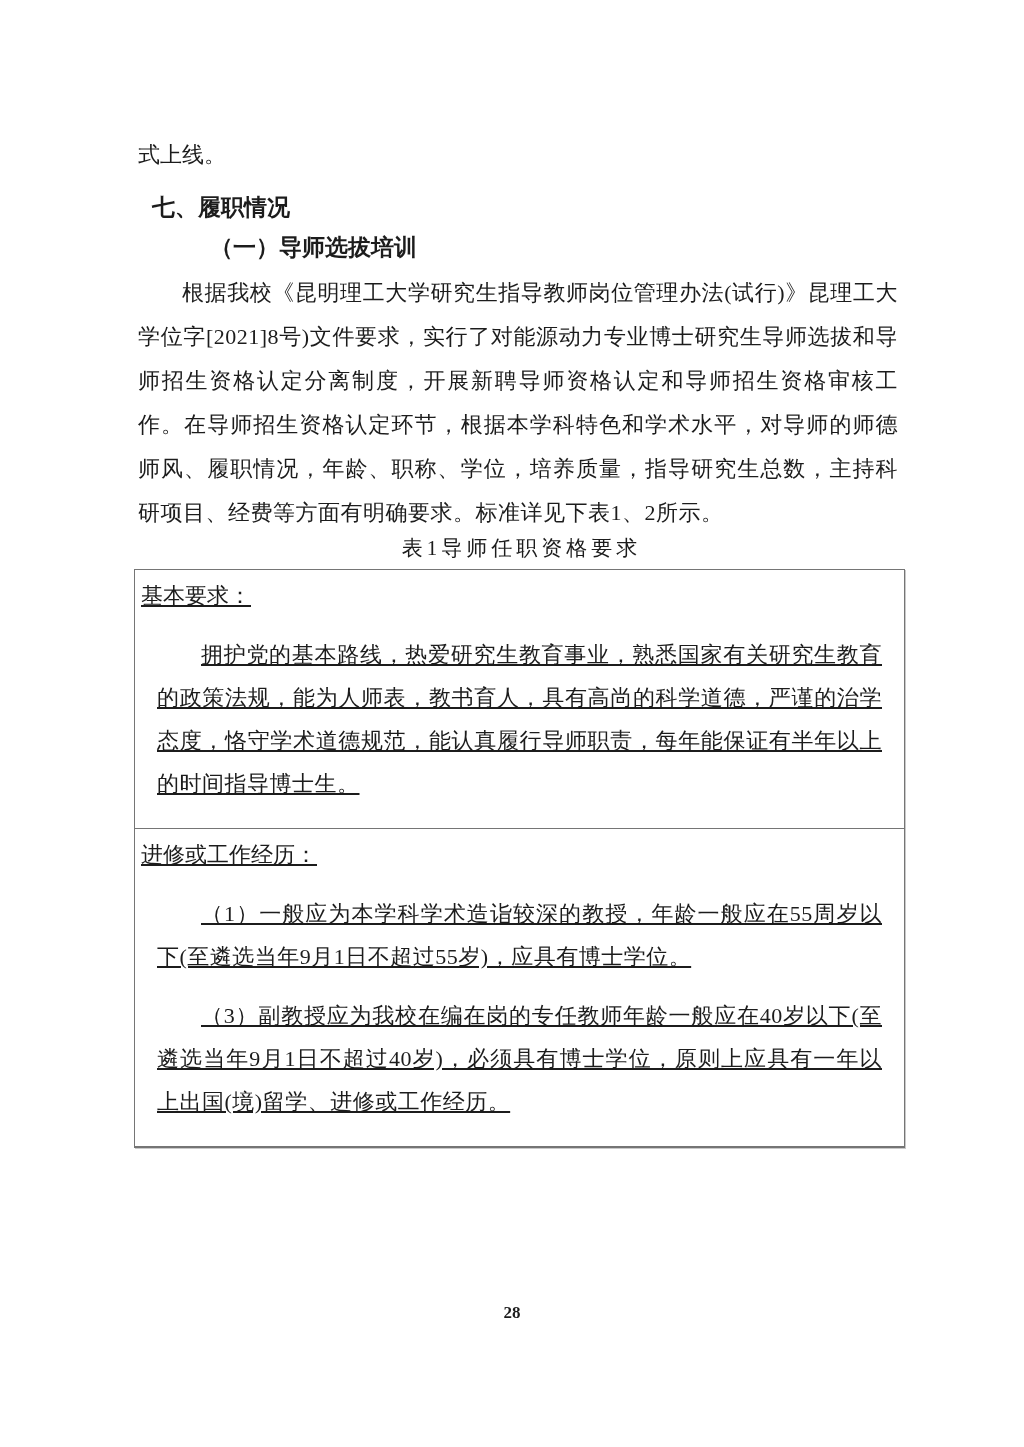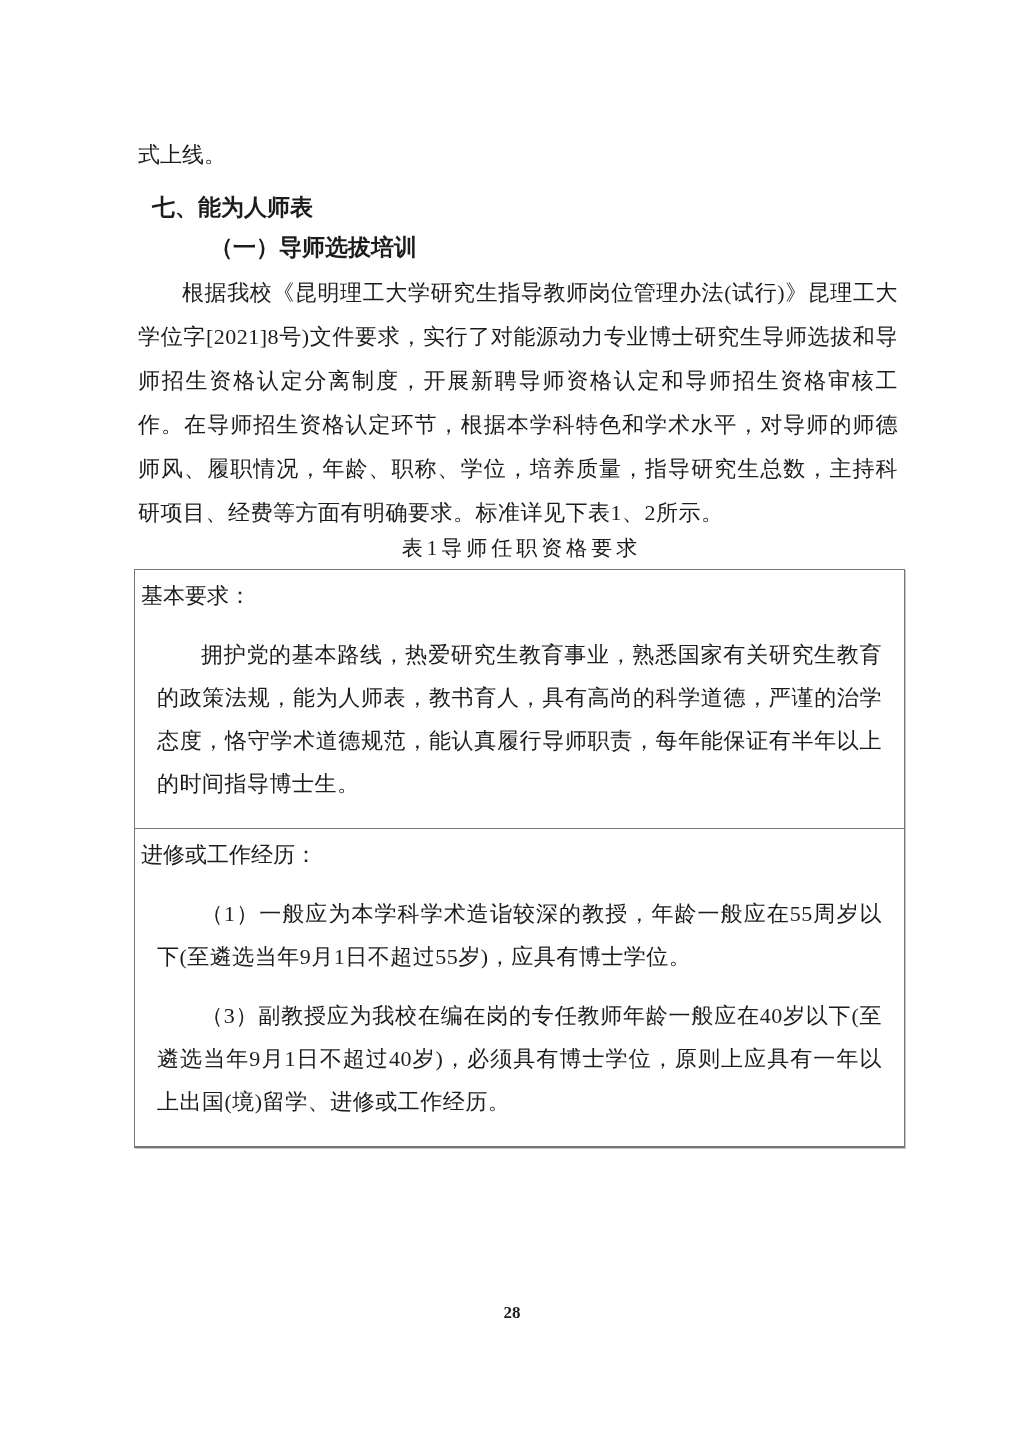--- a/index.html
+++ b/index.html
@@ -54,20 +54,21 @@
     margin-top: 8px;
     margin-left: -4px;
     width: 771px;
     border: 1px solid #757575;
     border-bottom-width: 2px;
     box-shadow: 1px 1px 0 #c9c9c9;
     background: #ffffff;
   }
   .t-row {
     padding: 4px 6px 7px 6px;
+    text-decoration: underline;
   }
   .t-row + .t-row {
     border-top: 1px solid #757575;
   }
   .cell-title {
     font-size: 22px;
     line-height: 43px;
     margin: 0;
   }
   .cell-par {
@@ -88,21 +89,21 @@
     font-weight: bold;
   }
 </style>
 </head>
 <body>
 
 <div class="content">
 
   <p class="cont-line">式上线。</p>
 
-  <h2 class="sec-heading">七、能为人师表</h2>
+  <h2 class="sec-heading">七、履职情况</h2>
 
   <h3 class="sub-heading">（一）导师选拔培训</h3>
 
   <p class="body-par">根据我校《昆明理工大学研究生指导教师岗位管理办法(试行)》昆理工大学位字[2021]8号)文件要求，实行了对能源动力专业博士研究生导师选拔和导师招生资格认定分离制度，开展新聘导师资格认定和导师招生资格审核工作。在导师招生资格认定环节，根据本学科特色和学术水平，对导师的师德师风、履职情况，年龄、职称、学位，培养质量，指导研究生总数，主持科研项目、经费等方面有明确要求。标准详见下表1、2所示。</p>
 
   <div class="caption">表1导师任职资格要求</div>
 
   <div class="req-table">
 
     <div class="t-row">

